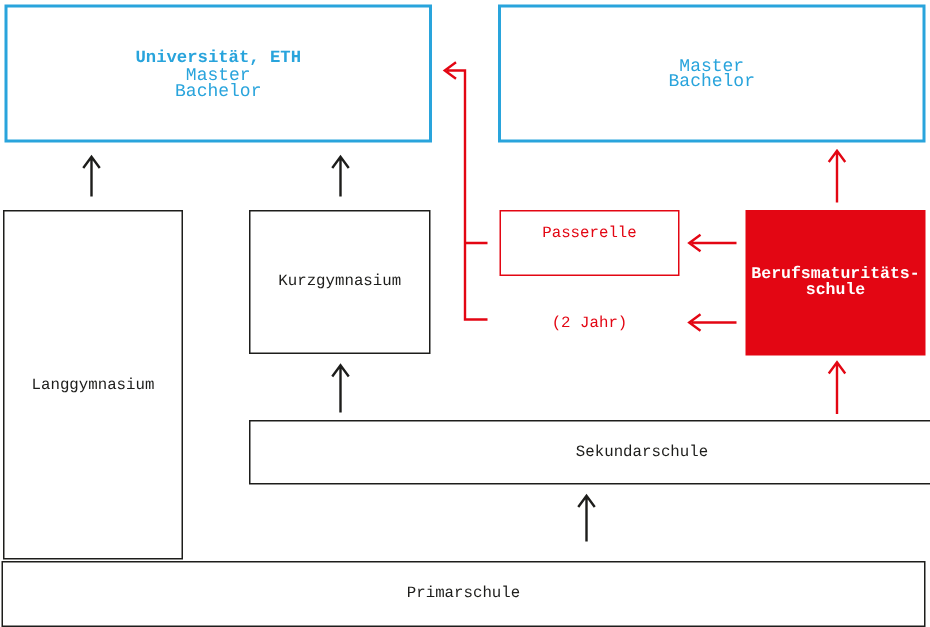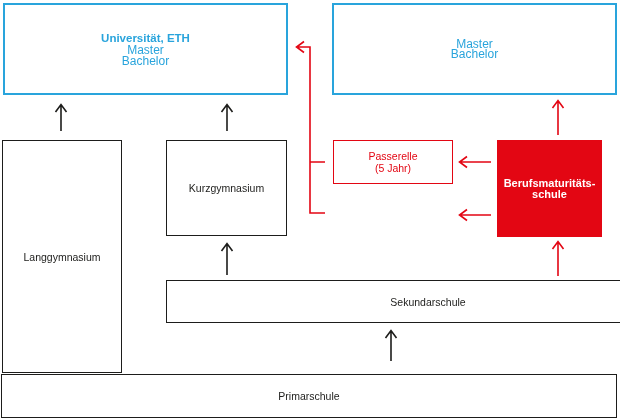--- a/index.html
+++ b/index.html
@@ -6,21 +6,21 @@
     --cyan:#29a4dc;
     --red:#e30613;
     --black:#1d1d1b;
     --background:#ffffff;
   }
   html,body{margin:0;padding:0;background:#f2f2f2;}
   .canvas{
     position:relative;
     width:620px;height:418px;
     background:var(--background);
-    font-family:Liberation Sans, sans-serif;
+    font-family:Liberation Mono, monospace;
     overflow:hidden;
   }
   .arrows{position:absolute;left:0;top:0;}
   .arrows path{fill:none;stroke-width:1.6px;stroke-linejoin:miter;}
   .arrows path.k{stroke:var(--black);}
   .arrows path.r{stroke:var(--red);}
 
   .box{
     position:absolute;
     box-sizing:border-box;
@@ -32,21 +32,21 @@
     background:var(--background);
   }
   .box.cyan{border:2px solid var(--cyan);color:var(--cyan);}
   .box.black{border:1.5px solid var(--black);color:var(--black);}
   .box.redline{border:1.5px solid var(--red);color:var(--red);}
   .box.redfill{background:var(--red);border:none;color:#ffffff;}
 
   .t-title{font-size:11.5px;font-weight:bold;line-height:13px;}
   .t-sub{font-size:12px;line-height:10.5px;}
   .t-label{font-size:10.5px;line-height:12px;}
-  .t-redline{font-size:10.5px;line-height:12px;}
+  .t-redline{font-size:10.5px;line-height:12px;margin-top:48px;}
   .t-bms{font-size:11px;font-weight:bold;line-height:11px;}
 </style>
 </head>
 <body>
 
 <div class="canvas">
 
   <svg class="arrows" width="620" height="418" viewBox="0 0 620 418">
 
     <path class="k" d="M61,131 V106 M55.5,112 L61,104.5 L66.5,112"></path>
@@ -76,25 +76,25 @@
   <div class="box black" style="left:2px;top:140px;width:120px;height:233px">
     <div class="t-label">Langgymnasium</div>
   </div>
 
   <div class="box black" style="left:166px;top:140px;width:121px;height:96px">
     <div class="t-label">Kurzgymnasium</div>
   </div>
 
   <div class="box redline" style="left:333px;top:140px;width:120px;height:44px">
     <div class="t-redline">Passerelle</div>
-    <div class="t-redline">(5 Jahr)</div>
+    <div class="t-redline">(2 Jahr)</div>
   </div>
 
 
-  <div class="box redfill" style="left:497px;top:140px;width:105px;height:97px">
+  <div class="box redfill" style="left:497px;top:140px;width:120px;height:97px">
     <div class="t-bms">Berufsmaturitäts-</div>
     <div class="t-bms">schule</div>
   </div>
 
   <div class="box black" style="left:166px;top:280px;width:524px;height:43px">
     <div class="t-label">Sekundarschule</div>
   </div>
 
   <div class="box black" style="left:1px;top:374px;width:616px;height:44px">
     <div class="t-label">Primarschule</div>

